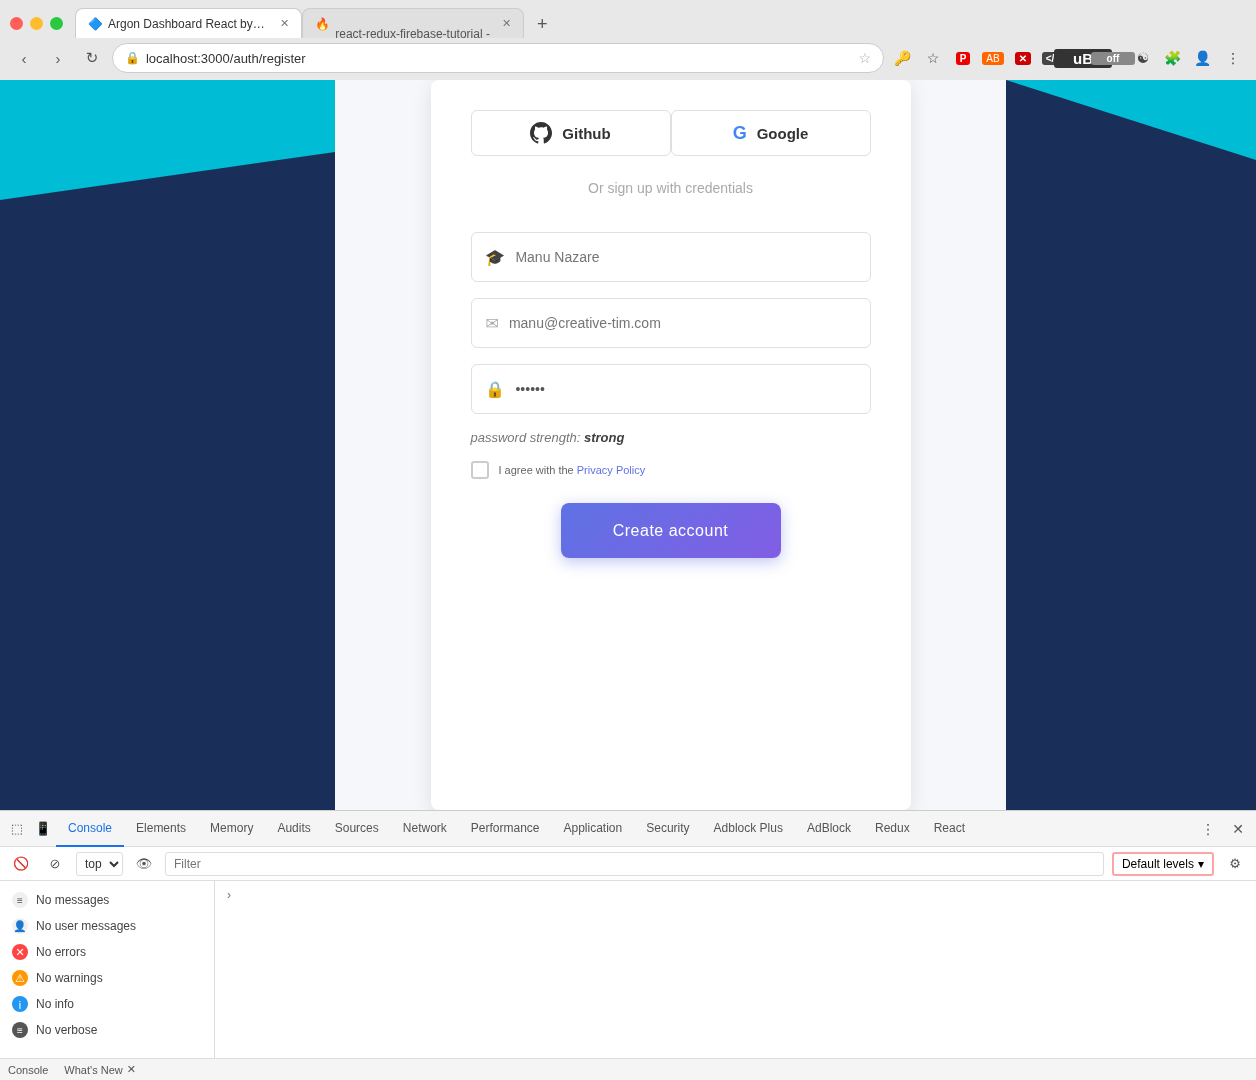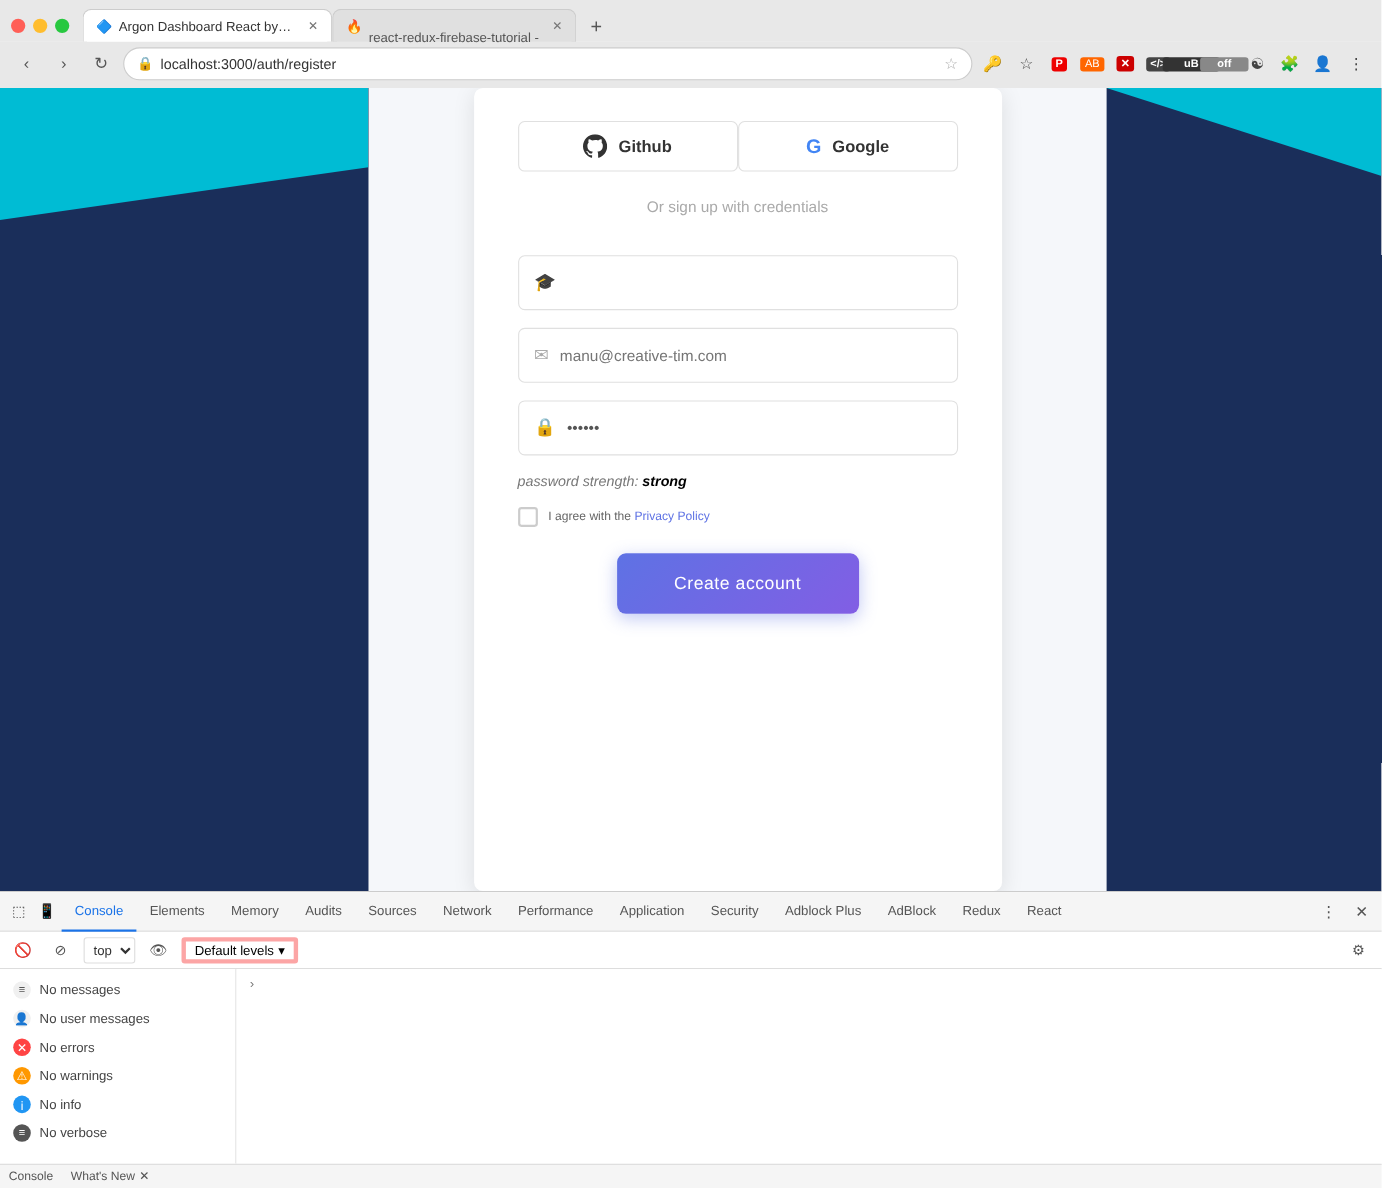--- a/index.html
+++ b/index.html
@@ -377,21 +377,21 @@
       height: 24px;
       border: 1px solid #ddd;
       border-radius: 3px;
       padding: 0 8px;
       font-size: 12px;
       outline: none;
     }
 
     .default-levels-btn {
       height: 24px;
-      border: 4px solid #fca5a5;
+      border: 2px solid #fca5a5;
       border-radius: 3px;
       font-size: 12px;
       padding: 0 8px;
       background: #fff;
       cursor: pointer;
       display: flex;
       align-items: center;
       gap: 4px;
     }
 
@@ -537,21 +537,21 @@
       <div class="toolbar-icon">
           <span style="background:#f60;color:#fff;border-radius:3px;padding:1px 4px;font-size:10px;font-weight:normal;">AB</span>
         </div>
       <div class="toolbar-icon">
           <span style="background:#c00;color:#fff;border-radius:3px;padding:1px 4px;font-size:10px;font-weight:bold;">✕</span>
         </div>
       <div class="toolbar-icon">
           <span style="background:#444;color:#fff;border-radius:3px;padding:1px 4px;font-size:10px;font-weight:bold;">&lt;/&gt;</span>
         </div>
       <div class="toolbar-icon">
-          <span style="background:#333;color:#fff;border-radius:3px;padding:1px 19px;font-size:10px;font-weight:bold;">uB</span>
+          <span style="background:#333;color:#fff;border-radius:3px;padding:1px 19px;font-size:15px;font-weight:bold;">uB</span>
         </div>
       <div class="toolbar-icon">
           <span style="background:#888;color:#fff;border-radius:3px;padding:1px 16px;font-size:10px;font-weight:bold;">off</span>
         </div>
       <div class="toolbar-icon">☯</div>
       <div class="toolbar-icon">🧩</div>
       <div class="toolbar-icon">👤</div>
       <div class="toolbar-icon">⋮</div>
     </div>
   </div>
@@ -575,38 +575,39 @@
           <span class="google-g" style="color:#4285F4;font-family:Arial;">G</span>
           <span>Google</span>
         </button>
       </div>
 
       <div class="divider-text">Or sign up with credentials</div>
 
       <div class="form-group">
         <div class="form-input-wrapper">
           <span class="input-icon">🎓</span>
+          <input class="form-input" type="text" placeholder="Manu Nazare" style="">
         </div>
       </div>
 
       <div class="form-group">
         <div class="form-input-wrapper">
           <span class="input-icon">✉</span>
           <input class="form-input" type="email" placeholder="manu@creative-tim.com" style="">
         </div>
       </div>
 
       <div class="form-group">
         <div class="form-input-wrapper">
           <span class="input-icon">🔒</span>
           <input class="form-input" type="password" value="••••••" style="">
         </div>
       </div>
 
-      <div class="password-strength"><i>password strength: <strong style="color:#000000;">strong</strong></i></div>
+      <div class="password-strength"><i>password strength: <strong style="color:#404040;">strong</strong></i></div>
 
       <div class="agree-row">
         <div class="agree-checkbox"></div>
         <span class="agree-label">
           <span>I agree with the</span>
           <a href="#" class="agree-link">Privacy Policy</a>
         </span>
       </div>
 
       <button class="create-btn">Create account</button>
@@ -643,20 +644,21 @@
     </div>
   </div>
 
   <div class="devtools-toolbar">
     <div class="devtools-toolbar-btn">🚫</div>
     <div class="devtools-toolbar-btn">⊘</div>
     <select class="console-scope-select">
       <option>top</option>
     </select>
     <div class="devtools-toolbar-btn">👁</div>
+    <input class="filter-input" type="text" placeholder="Filter" style="">
     <button class="default-levels-btn">
       <span>Default levels</span>
       <span>▾</span>
     </button>
     <div class="settings-icon-btn">⚙</div>
   </div>
 
   <div class="devtools-content">
 
     <div class="devtools-sidebar">

